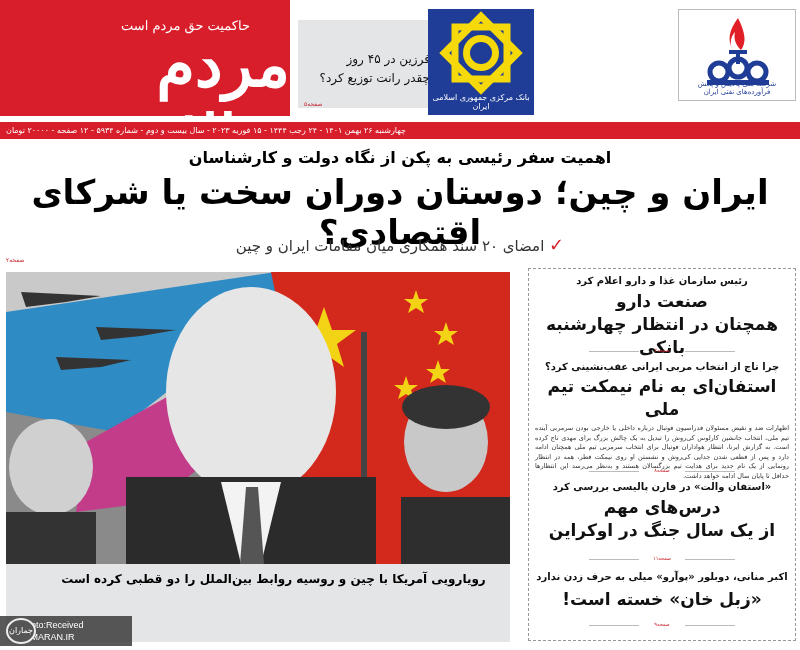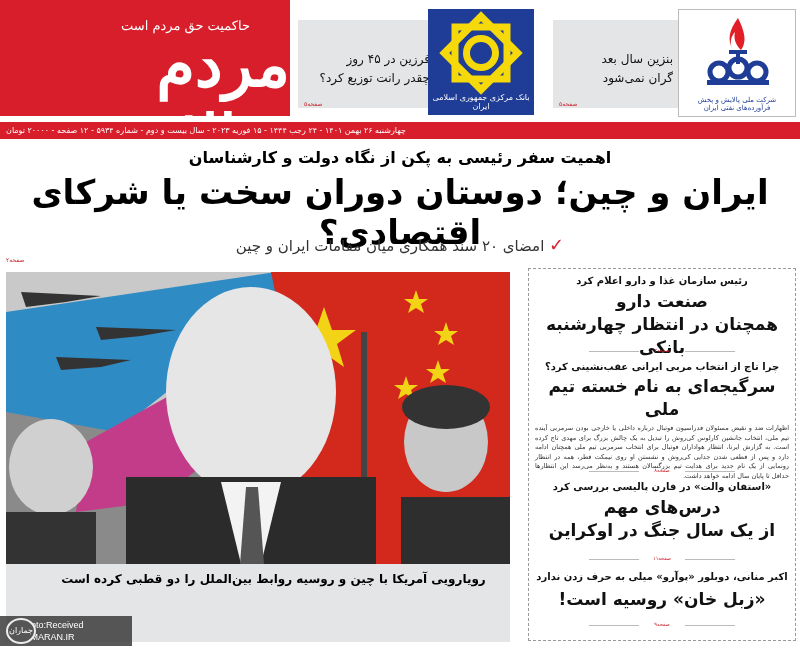--- a/index.html
+++ b/index.html
@@ -6,21 +6,21 @@
   body { width: 800px; height: 650px; background: #fff; font-family: "DejaVu Sans", sans-serif; overflow: hidden; position: relative; }
   .masthead { position: absolute; left: 0; top: 0; width: 800px; height: 122px; }
   .logo-box { position: absolute; left: 0; top: 0; width: 290px; height: 116px; background: #d81e2a; color: #fff; }
   .logo-slogan { position: absolute; right: 40px; top: 18px; font-size: 13px; font-family: "DejaVu Serif", serif; }
   .logo-title { position: absolute; left: 14px; top: 28px; font-size: 62px; font-weight: bold; font-family: "DejaVu Serif", serif; direction: rtl; letter-spacing: -1px; }
   .teaser { position: absolute; top: 8px; height: 108px; }
   .teaser .gray { position: absolute; background: #e4e5e7; top: 12px; height: 88px; }
   .teaser .txt { position: absolute; direction: rtl; text-align: right; font-weight: normal; font-size: 12px; line-height: 19px; color: #111; }
   .teaser .pg { position: absolute; font-size: 6px; color: #c8202b; }
   .cb-logo { position: absolute; left: 428px; top: 9px; width: 106px; height: 106px; background: #1f3d96; }
-  .nioc-logo { position: absolute; left: 678px; top: 9px; width: 118px; height: 108px; background: #fff; border: 1px solid #bbb; }
+  .nioc-logo { position: absolute; left: 678px; top: 9px; width: 118px; height: 92px; background: #fff; border: 1px solid #bbb; }
   .dateline { position: absolute; left: 0; top: 122px; width: 800px; height: 17px; background: #d81e2a; color: #fff; font-size: 8px; direction: rtl; text-align: left; padding-left: 6px; line-height: 17px; }
   .dateline span { direction: rtl; unicode-bidi: embed; }
   .supra { position: absolute; left: 0; top: 148px; width: 800px; text-align: center; direction: rtl; font-size: 16px; font-weight: bold; }
   .headline { position: absolute; left: 0; top: 172px; width: 800px; text-align: center; direction: rtl; font-size: 34px; font-weight: bold; letter-spacing: -0.5px; }
   .sub { position: absolute; left: 0; top: 234px; width: 800px; text-align: center; direction: rtl; font-size: 15px; color: #333; }
   .sub .check { color: #d81e2a; font-weight: bold; font-size: 18px; }
   .pg-small { font-size: 6px; color: #c8202b; position: absolute; }
   .photo { position: absolute; left: 6px; top: 272px; width: 504px; height: 292px; overflow: hidden; background: #777; }
   .photo-caption-box { position: absolute; left: 6px; top: 564px; width: 504px; height: 78px; background: #e4e5e7; }
   .cap-kicker { position: absolute; left: 0; top: 8px; width: 535px; text-align: center; direction: rtl; font-size: 12px; font-weight: bold; }
@@ -58,28 +58,20 @@
       <g transform="translate(53,44)">
         <rect x="-26" y="-26" width="52" height="52" fill="none" stroke="#f5d90a" stroke-width="7"></rect>
         <rect x="-26" y="-26" width="52" height="52" fill="none" stroke="#f5d90a" stroke-width="7" transform="rotate(45)"></rect>
         <circle r="18" fill="#f5d90a"></circle>
         <circle r="11" fill="#1f3d96"></circle>
       </g>
     </svg>
     <div style="position:absolute;left:2px;bottom:4px;width:102px;text-align:center;color:#fff;font-size:8px;direction:rtl;">بانک مرکزی جمهوری اسلامی ایران</div>
   </div>
 
-  <div class="teaser" style="left:553px;width:240px;">
-    <div class="gray" style="left:0;width:125px;"></div>
-    <div class="txt" style="left:10px;top:42px;width:110px;">
-      <div>بنزین سال بعد</div>
-      <div>گران نمی‌شود</div>
-    </div>
-    <div class="pg" style="left:6px;top:92px;">صفحه۵</div>
-  </div>
   <div class="nioc-logo">
     <svg width="118" height="80" viewBox="0 0 118 80">
       <path d="M59 8 C50 20 48 30 54 40 C50 34 52 26 56 22 C54 30 58 36 62 40 C68 32 66 22 59 8 Z" fill="#e21f26"></path>
       <rect x="50" y="40" width="18" height="4" fill="#1f3d96"></rect>
       <path d="M59 44 L59 54" stroke="#1f3d96" stroke-width="4"></path>
       <circle cx="40" cy="62" r="9" fill="none" stroke="#1f3d96" stroke-width="5"></circle>
       <circle cx="59" cy="58" r="9" fill="none" stroke="#1f3d96" stroke-width="5"></circle>
       <circle cx="78" cy="62" r="9" fill="none" stroke="#1f3d96" stroke-width="5"></circle>
       <rect x="28" y="70" width="62" height="5" fill="#1f3d96"></rect>
     </svg>
@@ -145,30 +137,30 @@
 <div class="sidebar">
   <div class="sb-item" style="top:6px;">
     <div class="sb-kicker">رئیس سازمان غذا و دارو اعلام کرد</div>
     <div class="sb-title" style="margin-top:4px;">صنعت دارو</div>
     <div class="sb-title">همچنان در انتظار چهارشنبه بانکی</div>
   </div>
   <div class="sb-pg" style="top:78px;">صفحه۲</div>
 
   <div class="sb-item" style="top:92px;">
     <div class="sb-kicker">چرا تاج از انتخاب مربی ایرانی عقب‌نشینی کرد؟</div>
-    <div class="sb-title" style="margin-top:3px;">سرگیجه‌ای به نام خسته تیم ملی</div>
+    <div class="sb-title" style="margin-top:3px;">استفان‌ای به نام نیمکت تیم ملی</div>
     <div class="sb-body" style="margin-top:3px;">اظهارات ضد و نقیض مسئولان فدراسیون فوتبال درباره داخلی یا خارجی بودن سرمربی آینده تیم ملی، انتخاب جانشین کارلوس کی‌روش را تبدیل به یک چالش بزرگ برای مهدی تاج کرده است. به گزارش ایرنا، انتظار هواداران فوتبال برای انتخاب سرمربی تیم ملی همچنان ادامه دارد و پس از قطعی شدن جدایی کی‌روش و نشستن او روی نیمکت قطر، همه در انتظار رونمایی از یک نام جدید برای هدایت تیم بزرگسالان هستند و به‌نظر می‌رسد این انتظارها حداقل تا پایان سال ادامه خواهد داشت.</div>
   </div>
   <div class="sb-pg" style="top:198px;">صفحه۸</div>
 
   <div class="sb-item" style="top:212px;">
     <div class="sb-kicker">«استفان والت» در فارن پالیسی بررسی کرد</div>
     <div class="sb-title" style="margin-top:4px;">درس‌های مهم</div>
     <div class="sb-title">از یک سال جنگ در اوکراین</div>
   </div>
   <div class="sb-pg" style="top:286px;">صفحه۱۱</div>
 
   <div class="sb-item" style="top:302px;">
     <div class="sb-kicker">اکبر منانی، دوبلور «پوآرو» میلی به حرف زدن ندارد</div>
-    <div class="sb-title" style="margin-top:6px;">«زبل خان» روسیه است!</div>
+    <div class="sb-title" style="margin-top:6px;">«زبل خان» خسته است!</div>
   </div>
   <div class="sb-pg" style="top:352px;">صفحه۹</div>
 </div>
 
 </body></html>

